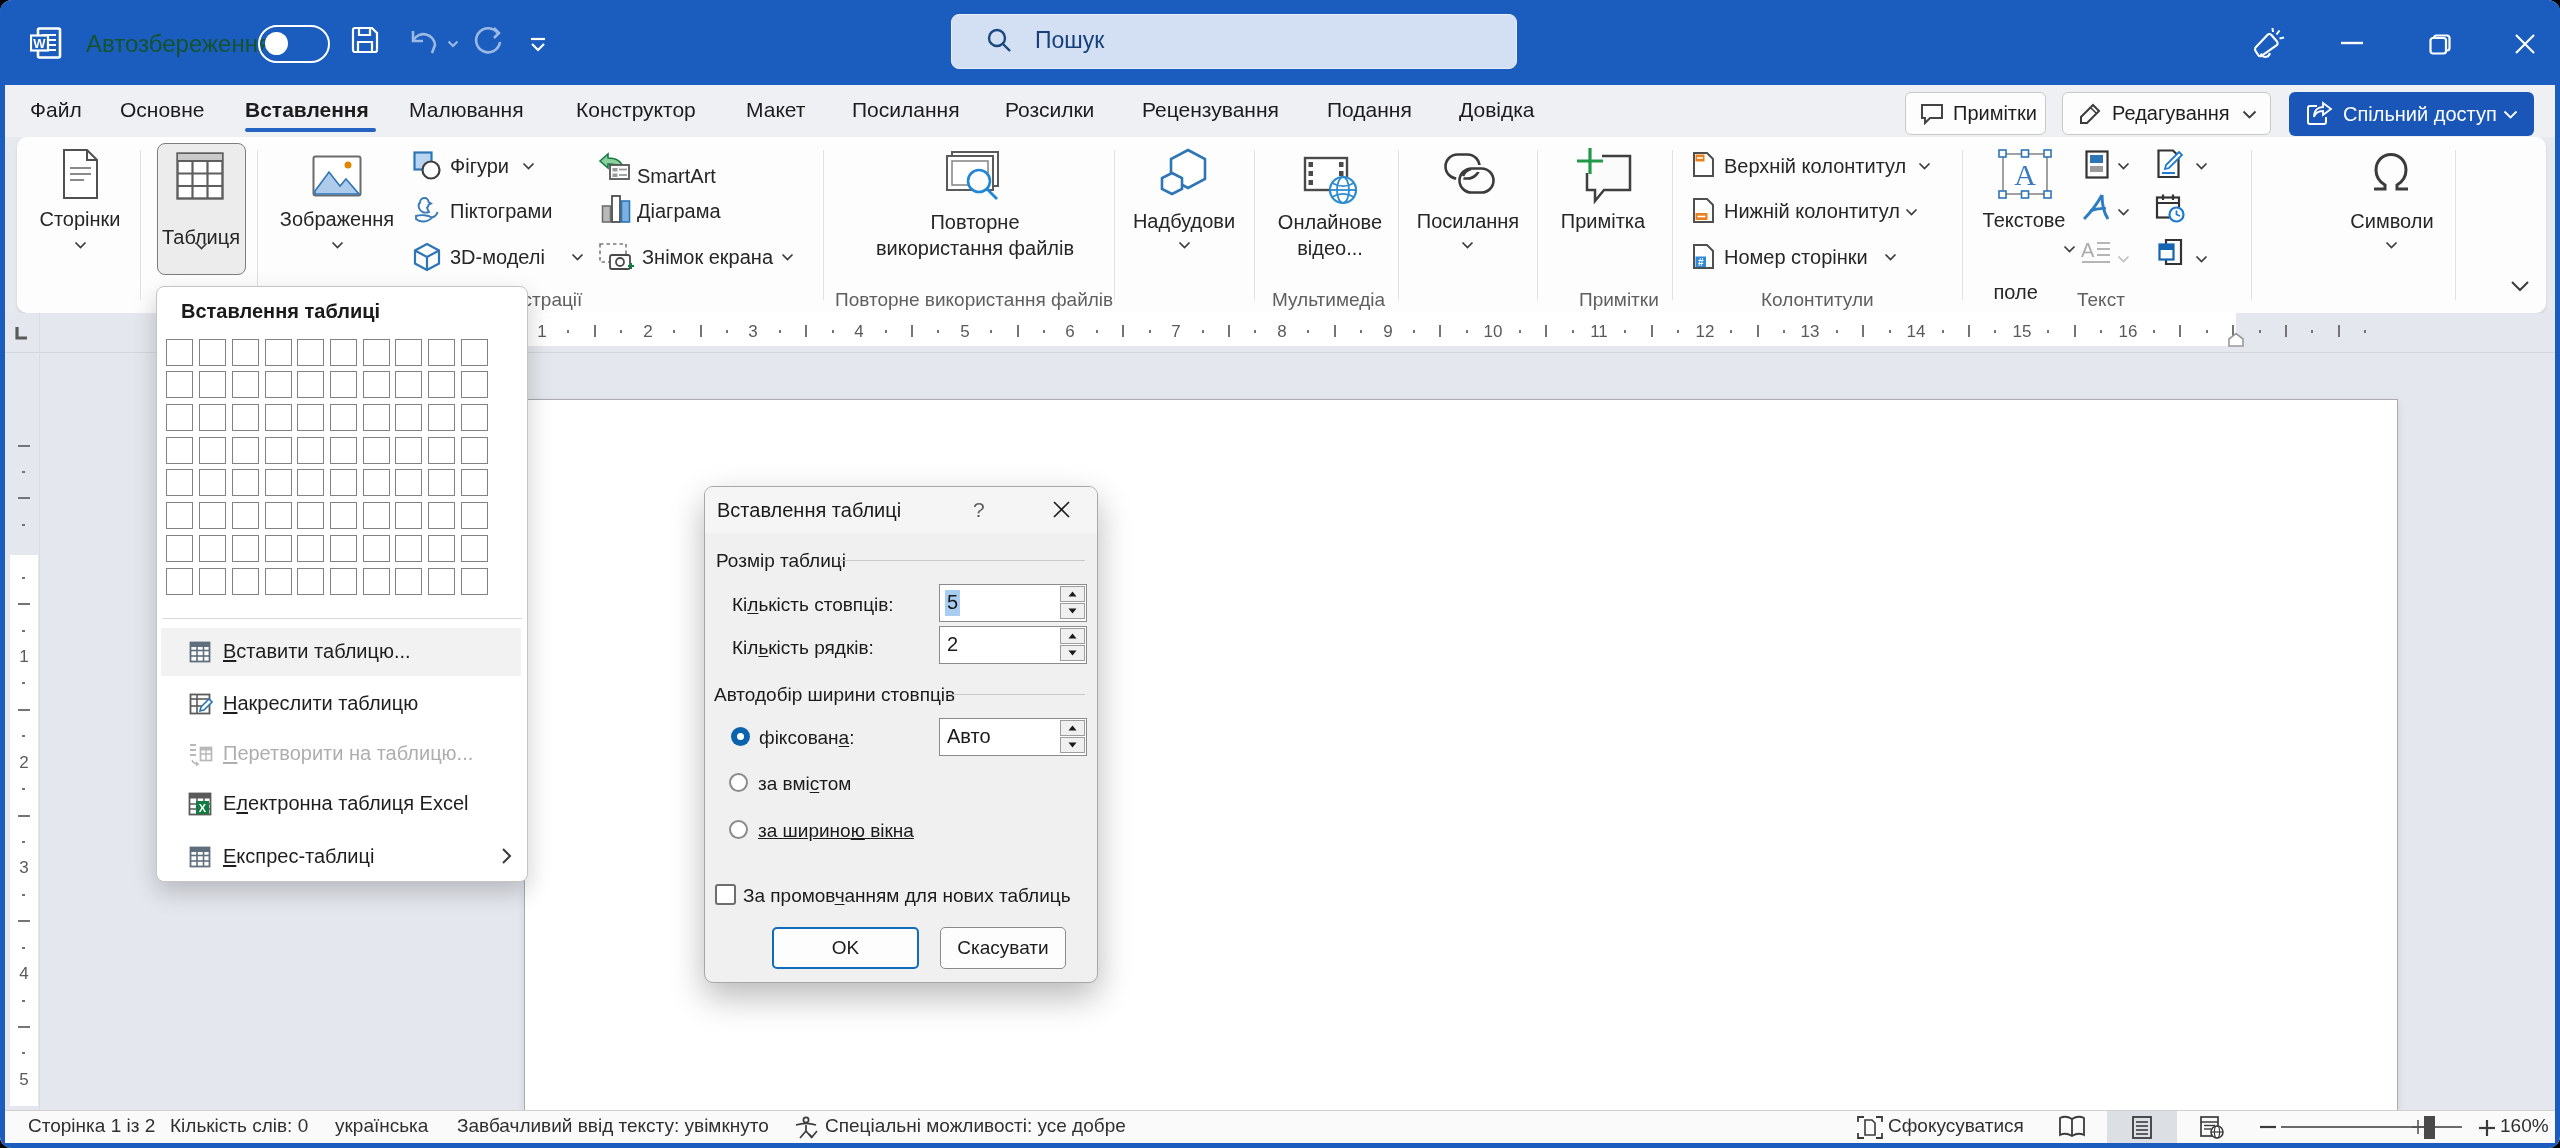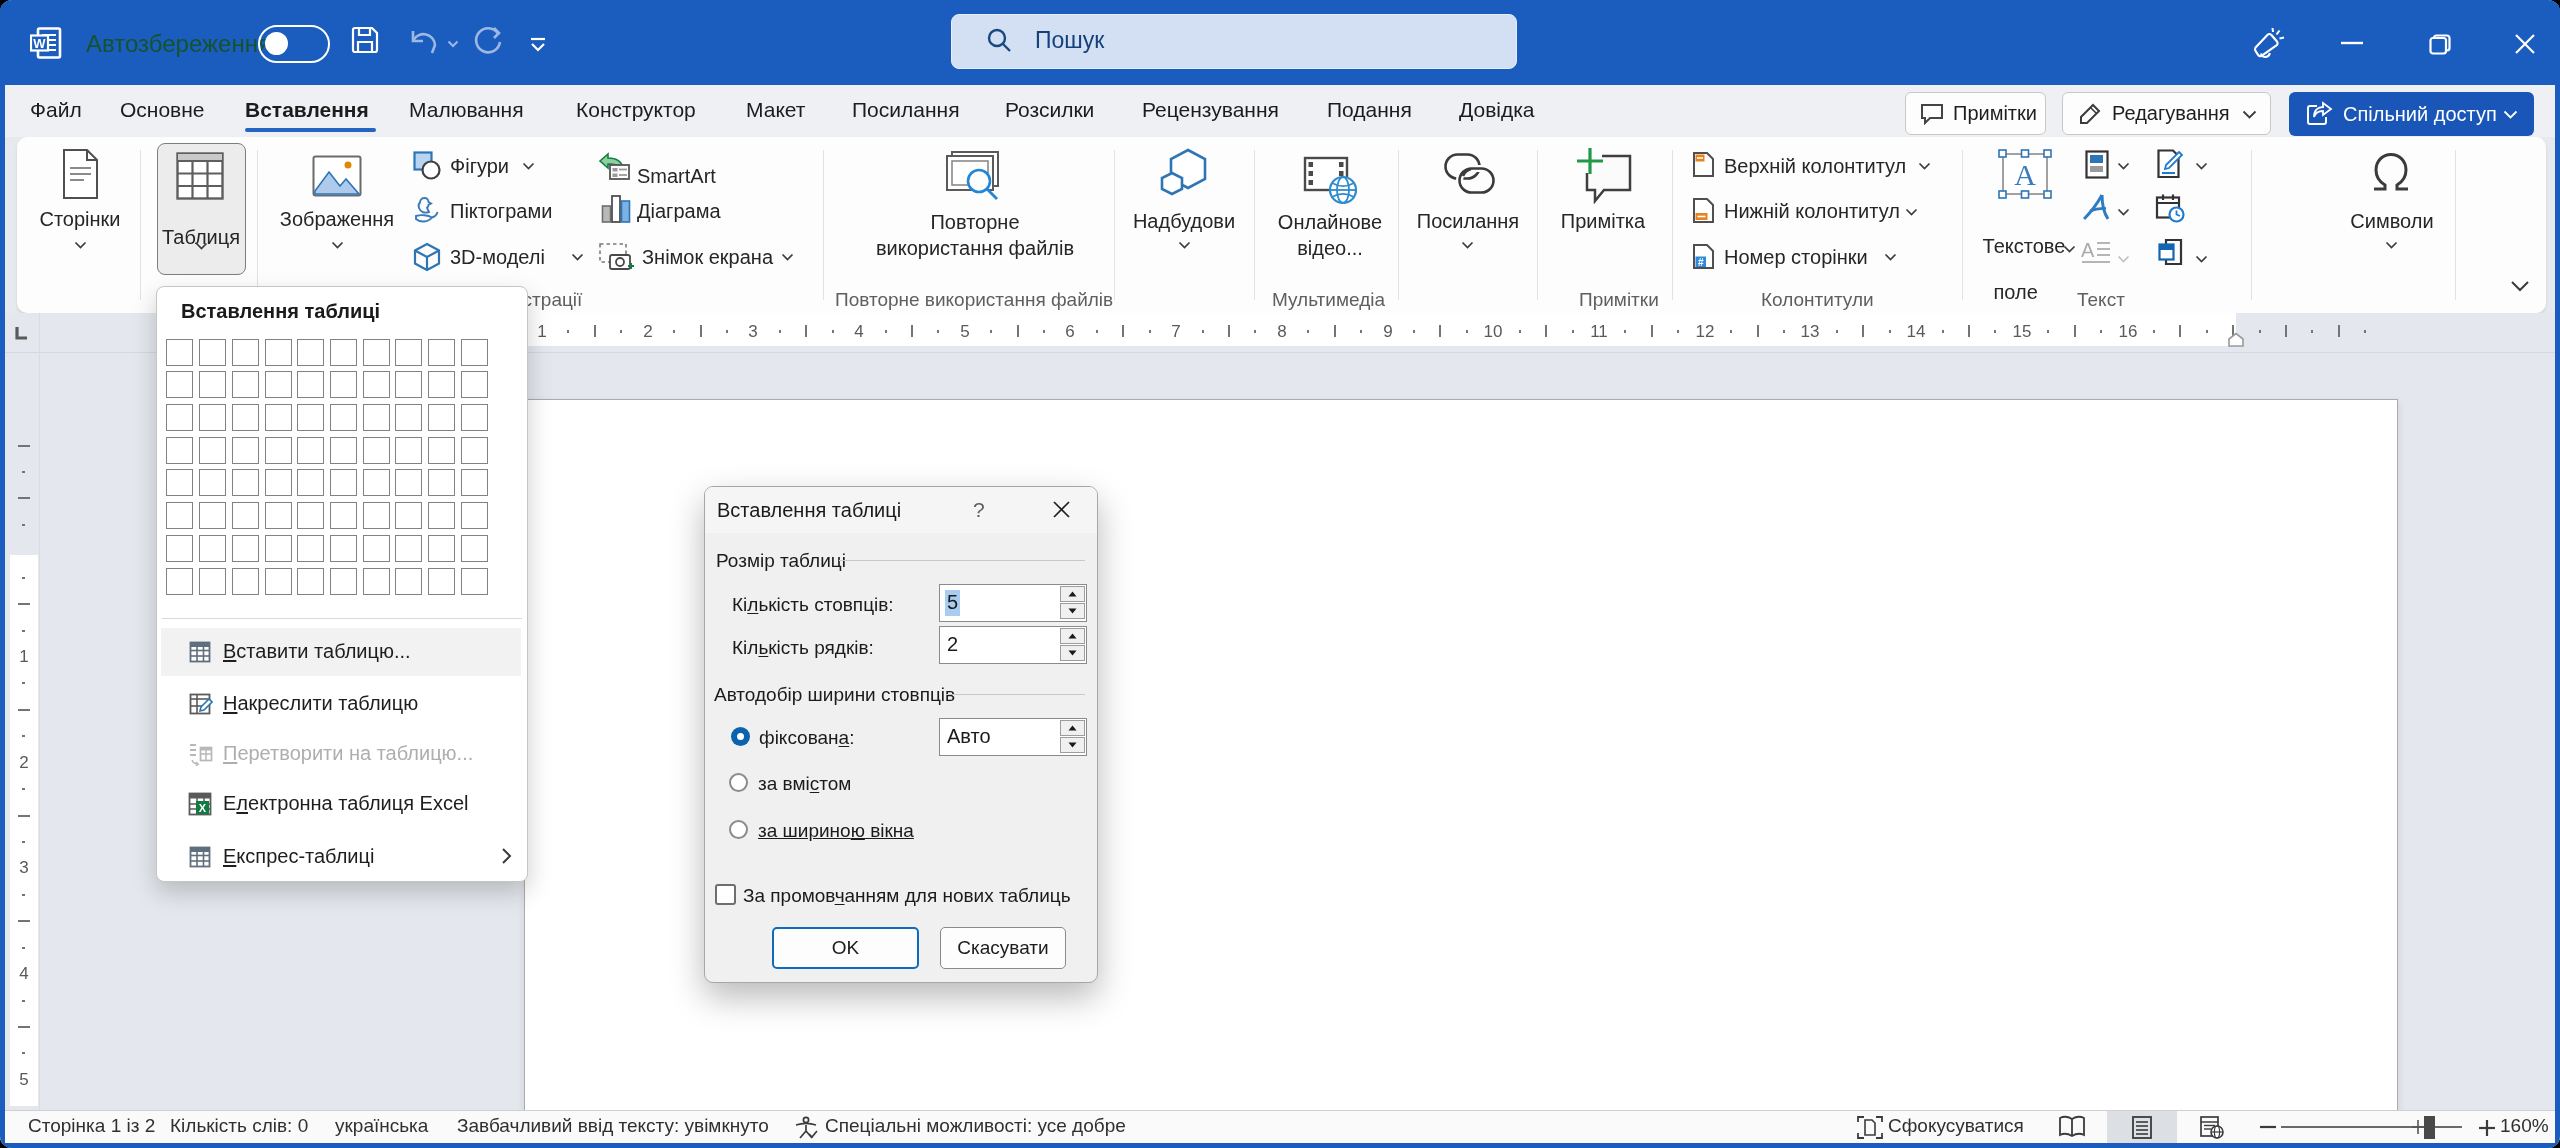--- a/index.html
+++ b/index.html
@@ -351,21 +351,21 @@
   <svg class="abs" style="left:1994px;top:145px;" width="62" height="58" viewBox="0 0 62 58">
     <rect x="9" y="9" width="44" height="40" fill="#fff" stroke="#8a8a8a" stroke-width="1.6"></rect>
     <rect x="5" y="5" width="7" height="7" fill="#fff" stroke="#2e75b6" stroke-width="1.6"></rect>
     <rect x="50" y="5" width="7" height="7" fill="#fff" stroke="#2e75b6" stroke-width="1.6"></rect>
     <rect x="5" y="46" width="7" height="7" fill="#fff" stroke="#2e75b6" stroke-width="1.6"></rect>
     <rect x="50" y="46" width="7" height="7" fill="#fff" stroke="#2e75b6" stroke-width="1.6"></rect>
     <rect x="27.5" y="5" width="7" height="7" fill="#fff" stroke="#2e75b6" stroke-width="1.6"></rect>
     <rect x="27.5" y="46" width="7" height="7" fill="#fff" stroke="#2e75b6" stroke-width="1.6"></rect>
     <text x="31" y="40" font-size="30" fill="#3c7bc0" text-anchor="middle" font-family="Liberation Serif">A</text>
   </svg>
-  <div class="blabel" style="left:1944px;top:209px;width:160px;text-align:center;margin-top:26px;">Текстове</div>
+  <div class="blabel" style="left:1944px;top:209px;width:160px;text-align:center;">Текстове</div>
   <div class="blabel" style="left:1944px;top:237px;width:160px;text-align:center;margin-top:44px;">поле&nbsp;&nbsp;&nbsp;</div>
   <svg class="chev" style="left:2063px;top:245px;" viewBox="0 0 13 8">
       <path d="M1.5 1.5 L6.5 6.5 L11.5 1.5" fill="none" stroke="#3b3b3b" stroke-width="1.7"></path>
     </svg>
 
   <svg class="abs" style="left:2085px;top:150px;" width="24" height="30" viewBox="0 0 24 30">
     <rect x="1.5" y="1.5" width="21" height="26" fill="#fff" stroke="#333" stroke-width="2.2"></rect>
     <rect x="5.5" y="5.5" width="12" height="7" fill="#2e75b6" stroke="#2e75b6"></rect>
     <rect x="5.5" y="16.5" width="12" height="5" fill="#9a9a9a" stroke="#9a9a9a"></rect>
   </svg>

